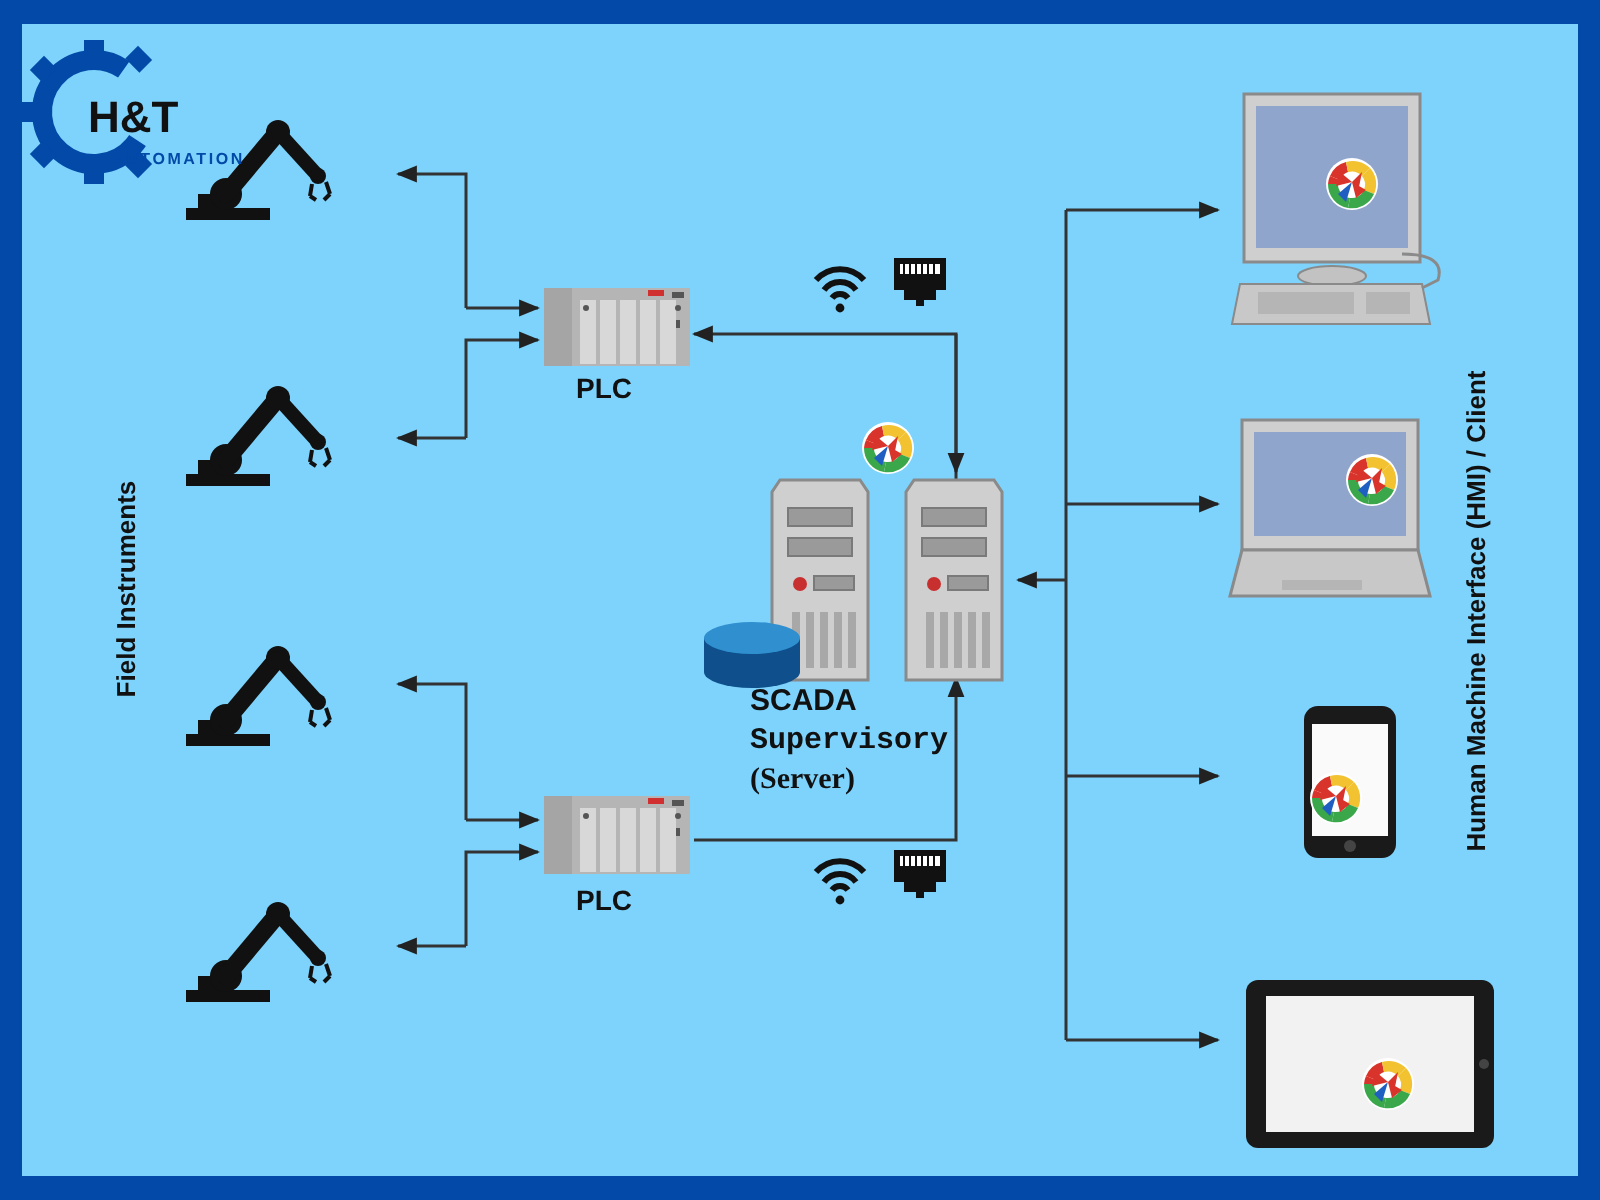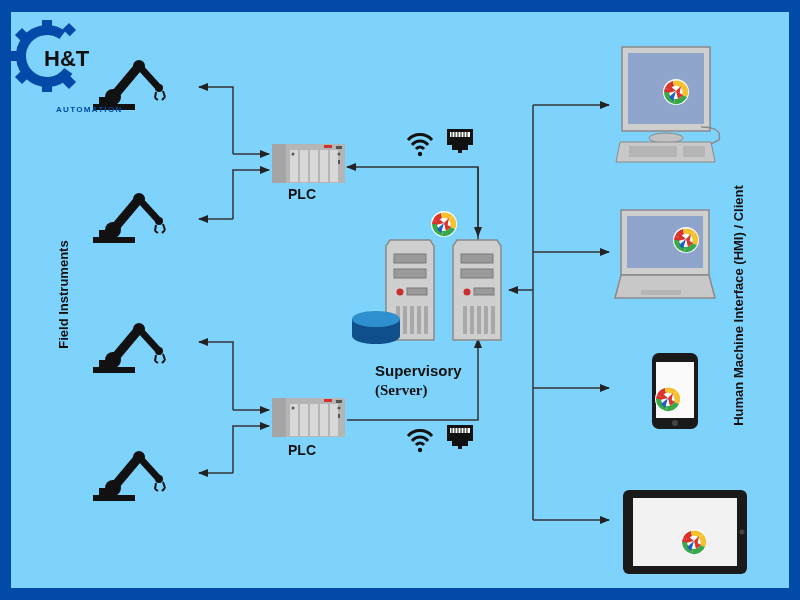--- a/index.html
+++ b/index.html
@@ -2,21 +2,21 @@
 <html><head>
 <meta charset="utf-8">
 <style>
   html, body { margin:0; padding:0; }
   body { width:800px; height:600px; position:relative; overflow:hidden; background:#0349a8; font-family:"Liberation Sans", sans-serif; }
   #canvas { position:absolute; left:11px; top:12px; width:778px; height:576px; background:#7dd3fc; overflow:hidden; }
   svg { position:absolute; left:0; top:0; }
   .lbl { position:absolute; font-family:"Liberation Sans", sans-serif; font-weight:bold; color:#111; text-align:left; white-space:nowrap; }
   .vert { position:absolute; font-family:"Liberation Sans", sans-serif; font-weight:bold; color:#111; white-space:nowrap; transform-origin:center center; transform:rotate(-90deg); }
   .logo-text1 { position:absolute; left:33px; top:34px; font-size:22px; font-weight:900; color:#111; font-family:"Liberation Sans", sans-serif; letter-spacing:0px; }
-  .logo-text2 { position:absolute; left:45px; top:63px; font-size:8px; font-weight:bold; color:#0349a8; letter-spacing:1.3px; font-family:"Liberation Sans", sans-serif;margin-top:30px; }
+  .logo-text2 { position:absolute; left:45px; top:63px; font-size:8px; font-weight:bold; color:#0349a8; letter-spacing:1.3px; font-family:"Liberation Sans", sans-serif; }
 </style>
 </head>
 <body>
 
 <div id="canvas">
 
   <svg width="778" height="576" viewBox="0 0 778 576">
     <defs>
       <marker id="arr" viewBox="0 0 10 10" refX="9" refY="5" markerWidth="7" markerHeight="7" orient="auto-start-reverse">
         <path d="M0,1 L10,5 L0,9 z" fill="#222"></path>
@@ -179,19 +179,20 @@
     </g>
     <use href="#scadalogo" x="683" y="530"></use>
   </svg>
 
   <div class="logo-text1">H&amp;T</div>
   <div class="logo-text2">AUTOMATION</div>
 
   <div class="lbl" style="left:277px; top:174px; width:60px; font-size:14px;">PLC</div>
   <div class="lbl" style="left:277px; top:430px; width:60px; font-size:14px;">PLC</div>
 
-  <div class="lbl" style="left:364px; top:350px; width:120px; font-size:15px;">Supervisory</div>
+  <div class="lbl" style="left:364px; top:330px; width:120px; font-size:15px;">SCADA</div>
+  <div class="lbl" style="left:364px; top:350px; width:120px; font-size:15px;font-family:Liberation Mono, monospace;">Supervisory</div>
   <div class="lbl" style="left:364px; top:370px; width:120px; font-size:15px;font-family:Liberation Serif, serif;">(Server)</div>
 
   <div class="vert" style="left:-18px; top:275px; width:140px; text-align:center; font-size:13px;">Field Instruments</div>
   <div class="vert" style="left:577px; top:286px; width:300px; text-align:center; font-size:13px;">Human Machine Interface (HMI) / Client</div>
 
 </div>
 
 </body></html>

